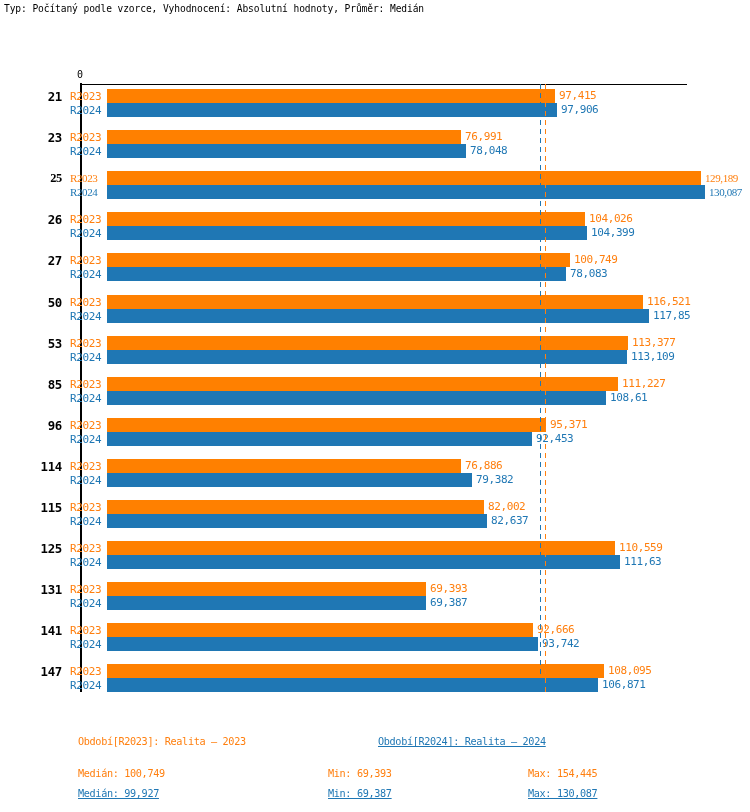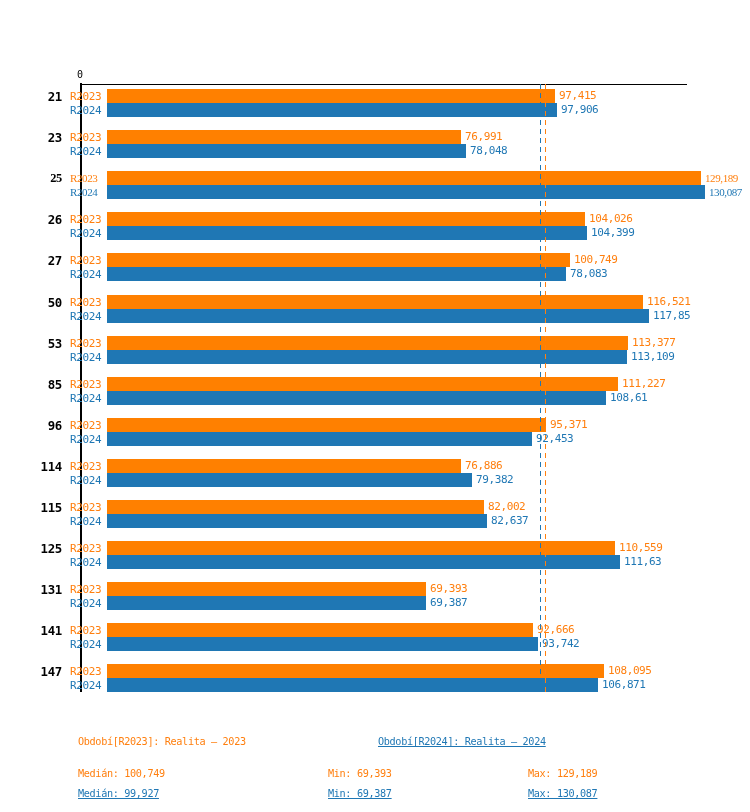--- a/index.html
+++ b/index.html
@@ -135,20 +135,21 @@
     white-space: nowrap;
     line-height: 12px;
   }
   .c-orange { color: #ff7f0e; }
   .c-blue { color: #1f77b4; text-decoration: underline; }
 </style>
 </head>
 <body>
 
 <div id="titles">
+  <div class="subtitle">Typ: Počítaný podle vzorce, Vyhodnocení: Absolutní hodnoty, Průměr: Medián</div>
 </div>
 
 <div id="plot">
   <div id="axis-origin-label" style="left: 77px; top: 70px;">0</div>
   <div id="axis-top-line" style="left: 80px; top: 84px; width: 607px;"></div>
   <div id="axis-vline" style="left: 80px; top: 83px; height: 609.4px;"></div>
   <div id="rows">
       <div class="row-group" style="top: 89px; height: 28px;">
         <div class="cat-label" style="left: 0px; width: 36px; top: 0px;">21</div>
         <div class="series-label s2023" style="left: 44px; top: 1px;">R2023</div>
@@ -288,18 +289,18 @@
   <div class="median-line blue" id="median-blue" style="left: 540px; top: 84px; height: 608.4px;"></div>
   <div class="median-line orange" id="median-orange" style="left: 545px; top: 84px; height: 608.4px;"></div>
 </div>
 
 <div id="footer">
   <div class="footer-txt c-orange" style="left:78px; top:0px;">Období[R2023]: Realita – 2023</div>
   <div class="footer-txt c-blue" style="left:378px; top:0px;">Období[R2024]: Realita – 2024</div>
 
   <div class="footer-txt c-orange" style="left:78px; top:32px;">Medián: 100,749</div>
   <div class="footer-txt c-orange" style="left:328px; top:32px;">Min: 69,393</div>
-  <div class="footer-txt c-orange" style="left:528px; top:32px;">Max: 129,189</div>
+  <div class="footer-txt c-orange" style="left:528px; top:32px;">Max: 154,445</div>
 
   <div class="footer-txt c-blue" style="left:78px; top:52px;">Medián: 99,927</div>
   <div class="footer-txt c-blue" style="left:328px; top:52px;">Min: 69,387</div>
   <div class="footer-txt c-blue" style="left:528px; top:52px;">Max: 130,087</div>
 </div>
 
 </body></html>

